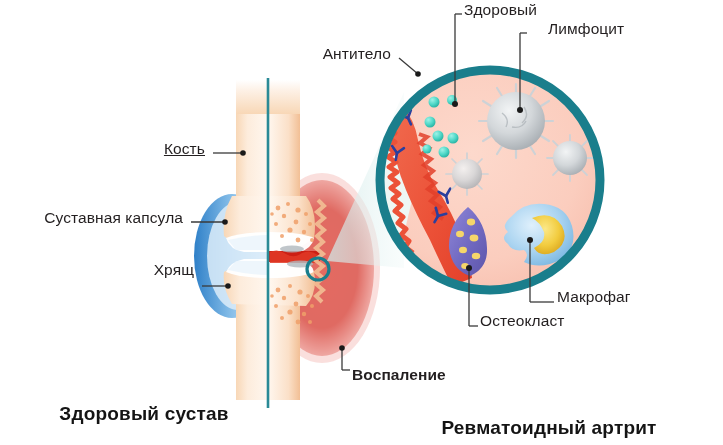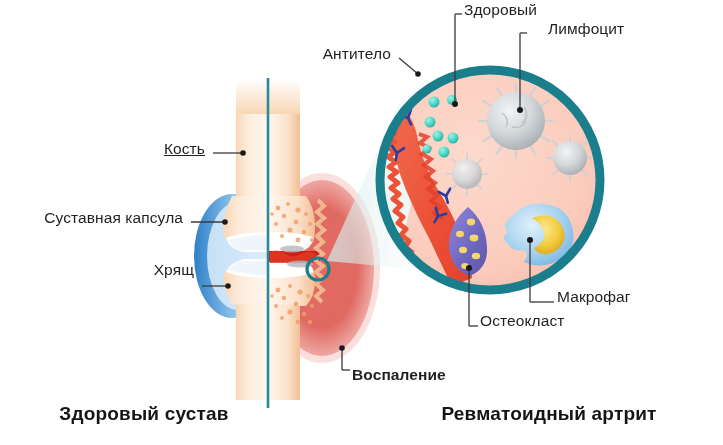--- a/index.html
+++ b/index.html
@@ -380,15 +380,15 @@
   <div class="label" style="left:464px; top:2px;">Здоровый</div>
 
   <div class="label" style="left:548px; top:21px;text-align:center;">Лимфоцит</div>
 
   <div class="label" style="left:557px; top:289px;">Макрофаг</div>
 
   <div class="label" style="left:480px; top:313px;">Остеокласт</div>
 
   <div class="title center-anchor" style="left:120px; top:404px;">Здоровый сустав</div>
 
-  <div class="title center-anchor" style="left:525px; top:404px;">Ревматоидный артрит</div>
+  <div class="title center-anchor" style="left:525px; top:418px;">Ревматоидный артрит</div>
 
 </div>
 
 </body></html>

